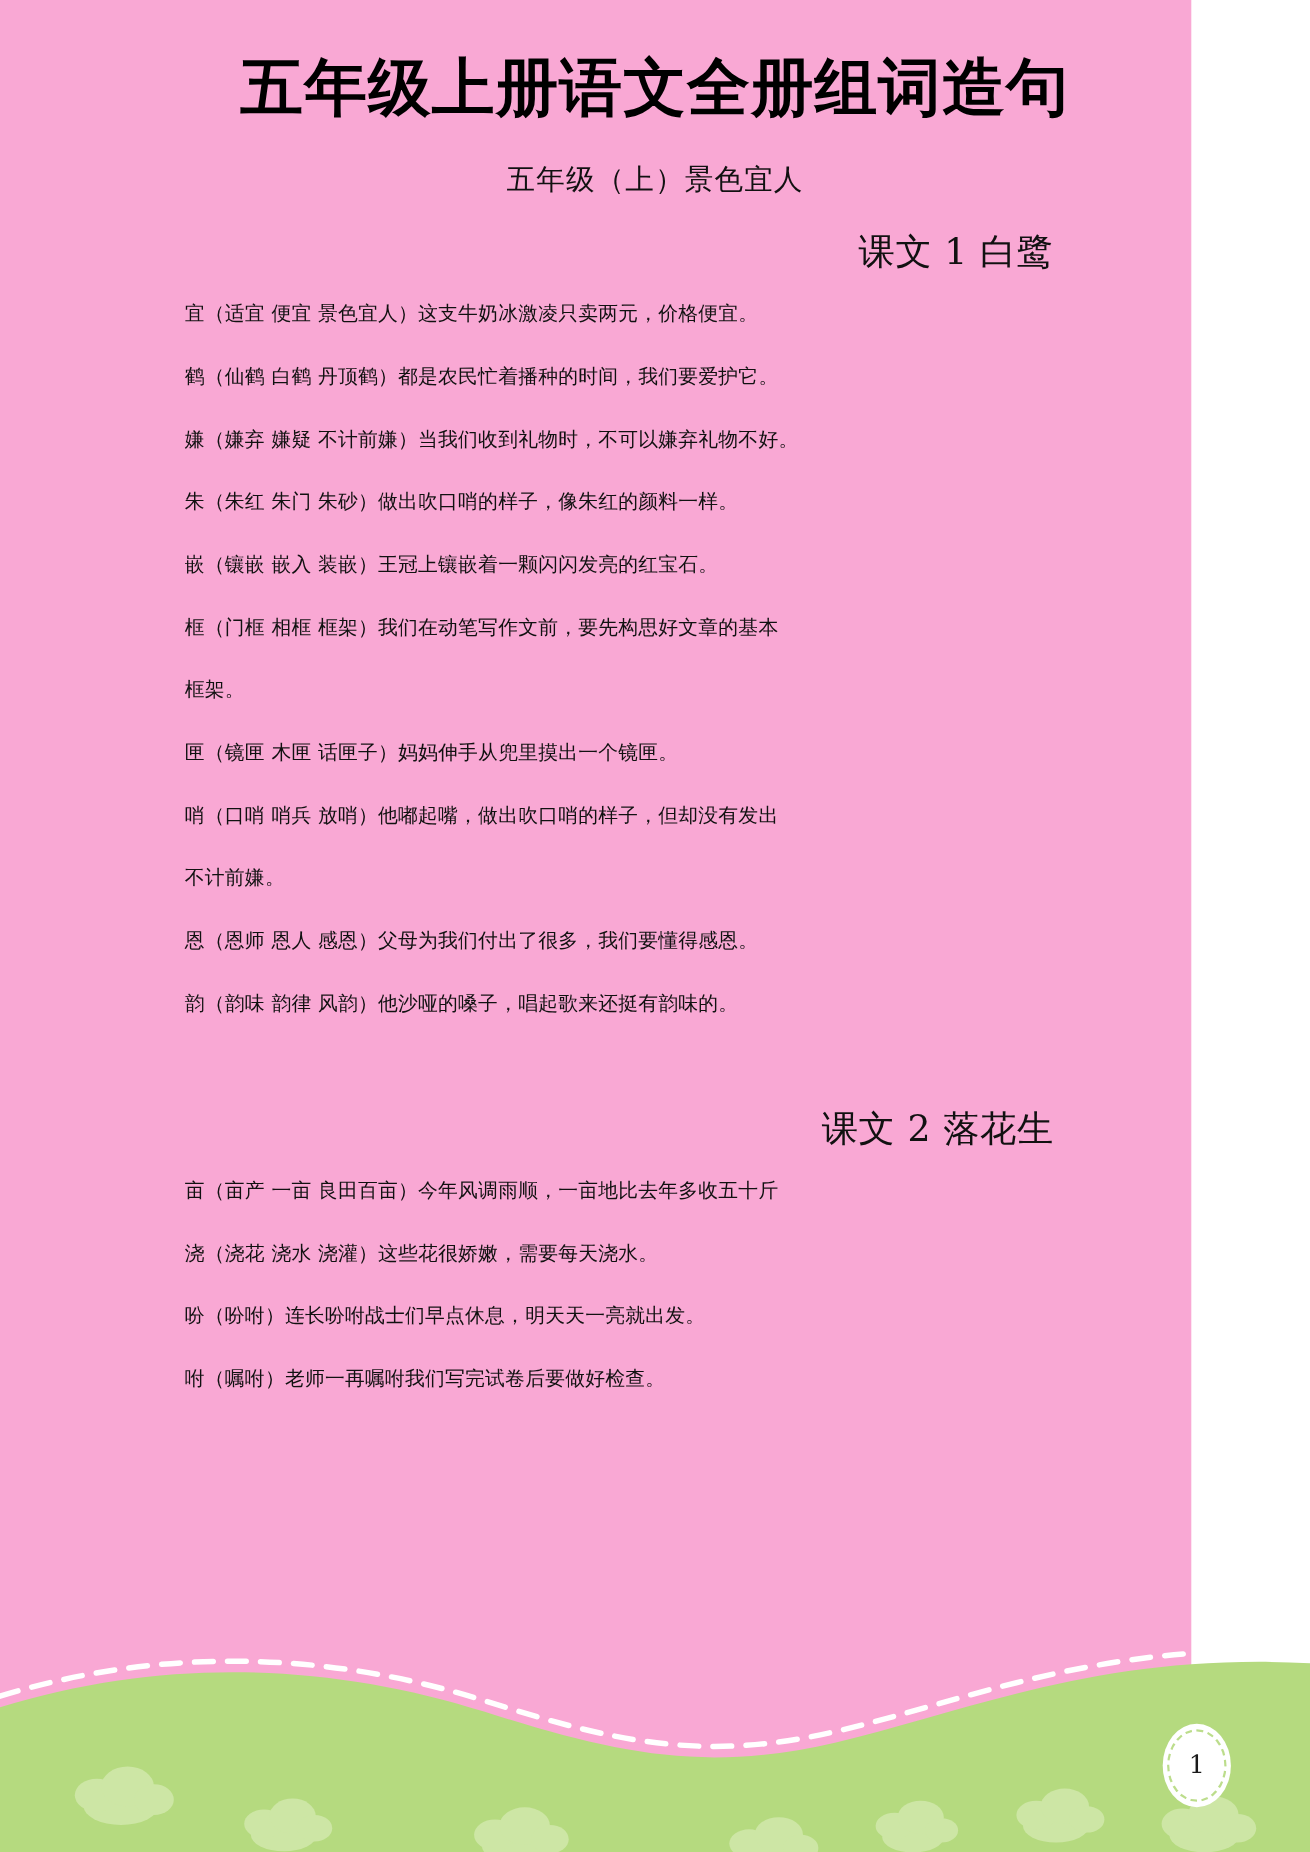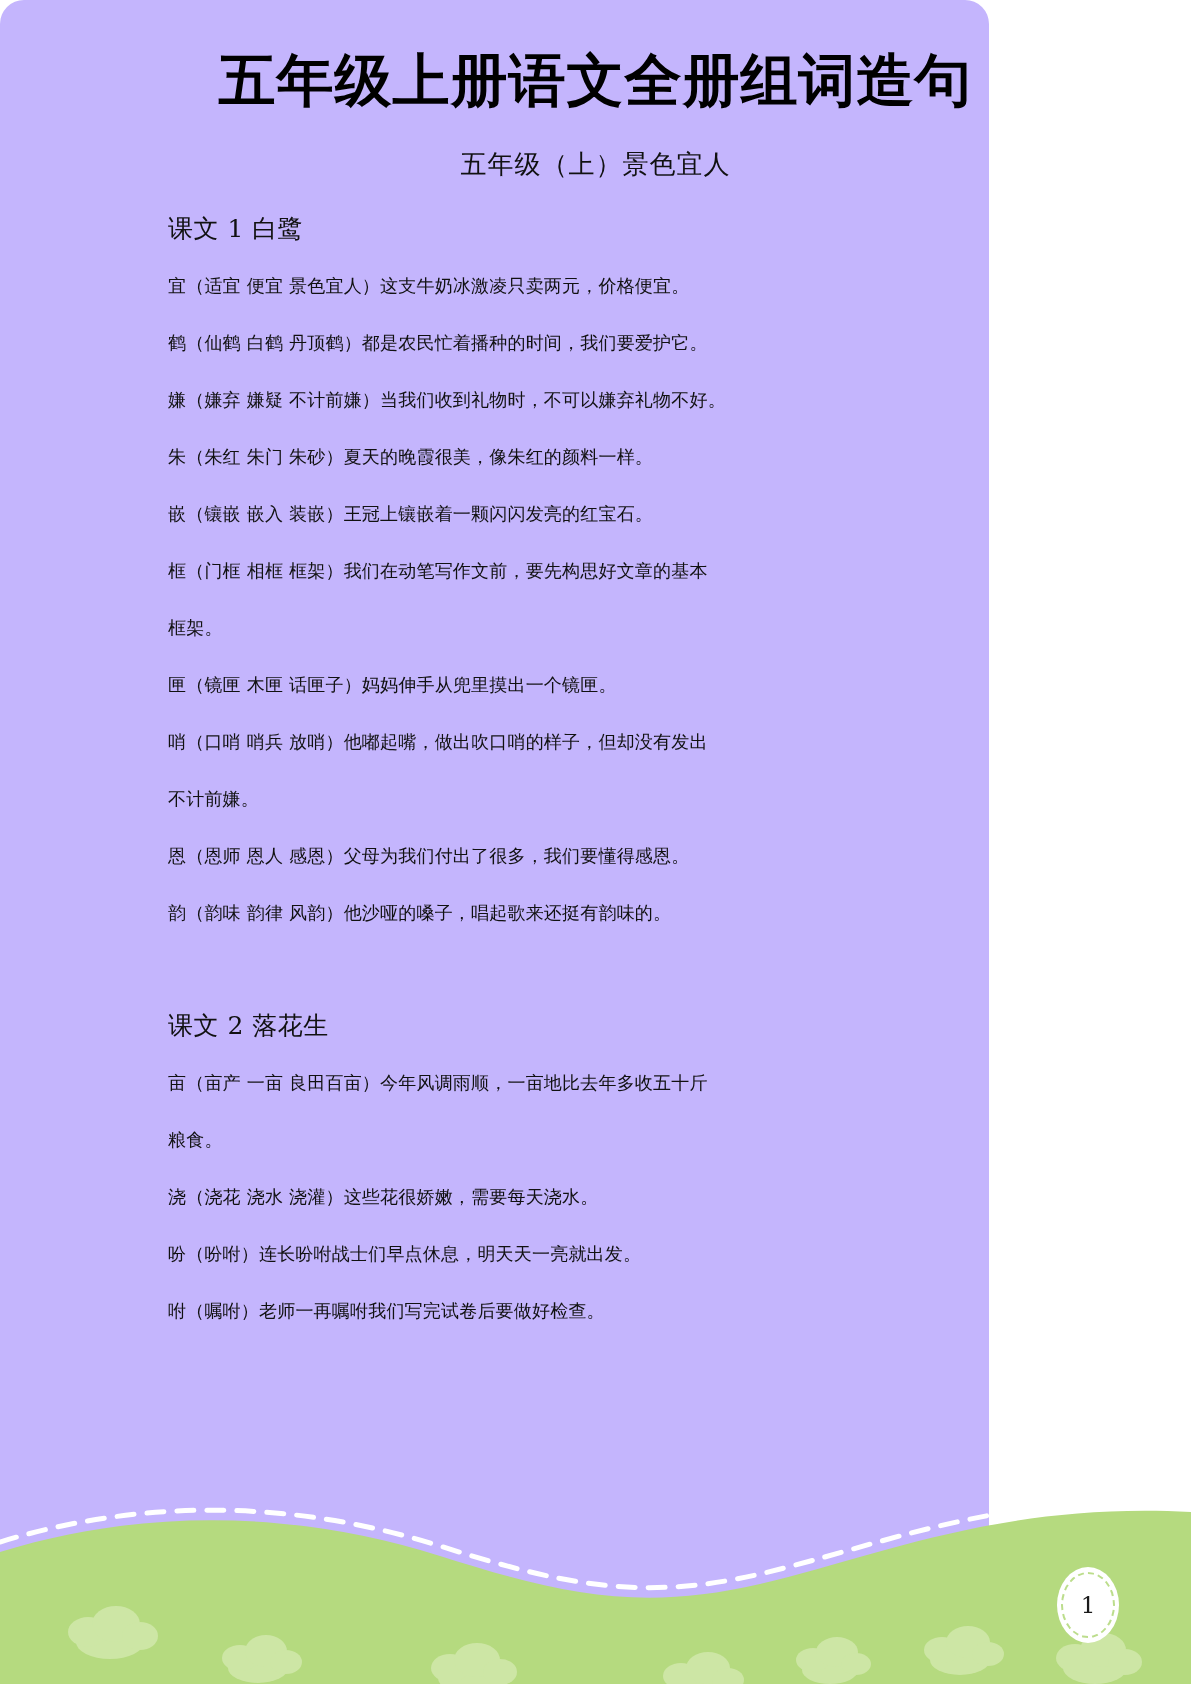--- a/index.html
+++ b/index.html
@@ -12,24 +12,23 @@
     height: 1684px;
     position: relative;
     overflow: hidden;
     font-family: "DejaVu Serif", "Liberation Serif", serif;
     color: #1a1a1a;
   }
 
   .page {
     position: absolute;
     inset: 0;
-    width: 989px;
+    width: 1083px;
     height: 1684px;
-    background: #c4b5fd;
-    border-radius: 24px;
+    background: #f9a8d4;
   }
 
   
   .doc-title {
     position: absolute;
     top: 46px;
     left: 0;
     width: 1191px;
     text-align: center;
     font-family: "DejaVu Sans", "Liberation Sans", sans-serif;
@@ -58,25 +57,26 @@
   
   .body-col {
     position: absolute;
     top: 200px;
     left: 168px;
     width: 790px;
   }
 
   .lesson-heading {
     font-family: "DejaVu Serif", "Liberation Serif", serif;
-    font-size: 25px;
+    font-size: 33px;
     line-height: 57px;
     letter-spacing: 0.5px;
     color: #111111;
     white-space: nowrap;
+    text-align: right;
   }
 
   .entry-line {
     font-family: "DejaVu Serif", "Liberation Serif", serif;
     font-size: 18px;
     line-height: 57px;
     letter-spacing: 0.2px;
     color: #111111;
     white-space: nowrap;
   }
@@ -142,33 +142,32 @@
 
   <div class="doc-title">五年级上册语文全册组词造句</div>
 
   <div class="doc-subtitle">五年级（上）景色宜人</div>
 
   <div class="body-col" id="body-col">
       <div class="lesson-heading">课文 1 白鹭</div>
       <div class="entry-line">宜（适宜 便宜 景色宜人）这支牛奶冰激凌只卖两元，价格便宜。</div>
       <div class="entry-line">鹤（仙鹤 白鹤 丹顶鹤）都是农民忙着播种的时间，我们要爱护它。</div>
       <div class="entry-line">嫌（嫌弃 嫌疑 不计前嫌）当我们收到礼物时，不可以嫌弃礼物不好。</div>
-      <div class="entry-line">朱（朱红 朱门 朱砂）夏天的晚霞很美，像朱红的颜料一样。</div>
+      <div class="entry-line">朱（朱红 朱门 朱砂）做出吹口哨的样子，像朱红的颜料一样。</div>
       <div class="entry-line">嵌（镶嵌 嵌入 装嵌）王冠上镶嵌着一颗闪闪发亮的红宝石。</div>
       <div class="entry-line">框（门框 相框 框架）我们在动笔写作文前，要先构思好文章的基本</div>
       <div class="entry-line wrap-line">框架。</div>
       <div class="entry-line">匣（镜匣 木匣 话匣子）妈妈伸手从兜里摸出一个镜匣。</div>
       <div class="entry-line">哨（口哨 哨兵 放哨）他嘟起嘴，做出吹口哨的样子，但却没有发出</div>
       <div class="entry-line wrap-line">不计前嫌。</div>
       <div class="entry-line">恩（恩师 恩人 感恩）父母为我们付出了很多，我们要懂得感恩。</div>
       <div class="entry-line">韵（韵味 韵律 风韵）他沙哑的嗓子，唱起歌来还挺有韵味的。</div>
       <div class="section-gap"></div>
       <div class="lesson-heading">课文 2 落花生</div>
       <div class="entry-line">亩（亩产 一亩 良田百亩）今年风调雨顺，一亩地比去年多收五十斤</div>
-      <div class="entry-line wrap-line">粮食。</div>
       <div class="entry-line">浇（浇花 浇水 浇灌）这些花很娇嫩，需要每天浇水。</div>
       <div class="entry-line">吩（吩咐）连长吩咐战士们早点休息，明天天一亮就出发。</div>
       <div class="entry-line">咐（嘱咐）老师一再嘱咐我们写完试卷后要做好检查。</div>
     </div>
 
   <div class="footer-deco">
     <svg viewBox="0 0 1191 224" xmlns="http://www.w3.org/2000/svg" aria-hidden="true">
       <defs>
         <clipPath id="bandClip">
           <path d="M0,92 C150,46 300,52 440,96 C560,134 640,152 760,124 C880,96 1000,42 1191,52 L1191,224 L0,224 Z"></path>

